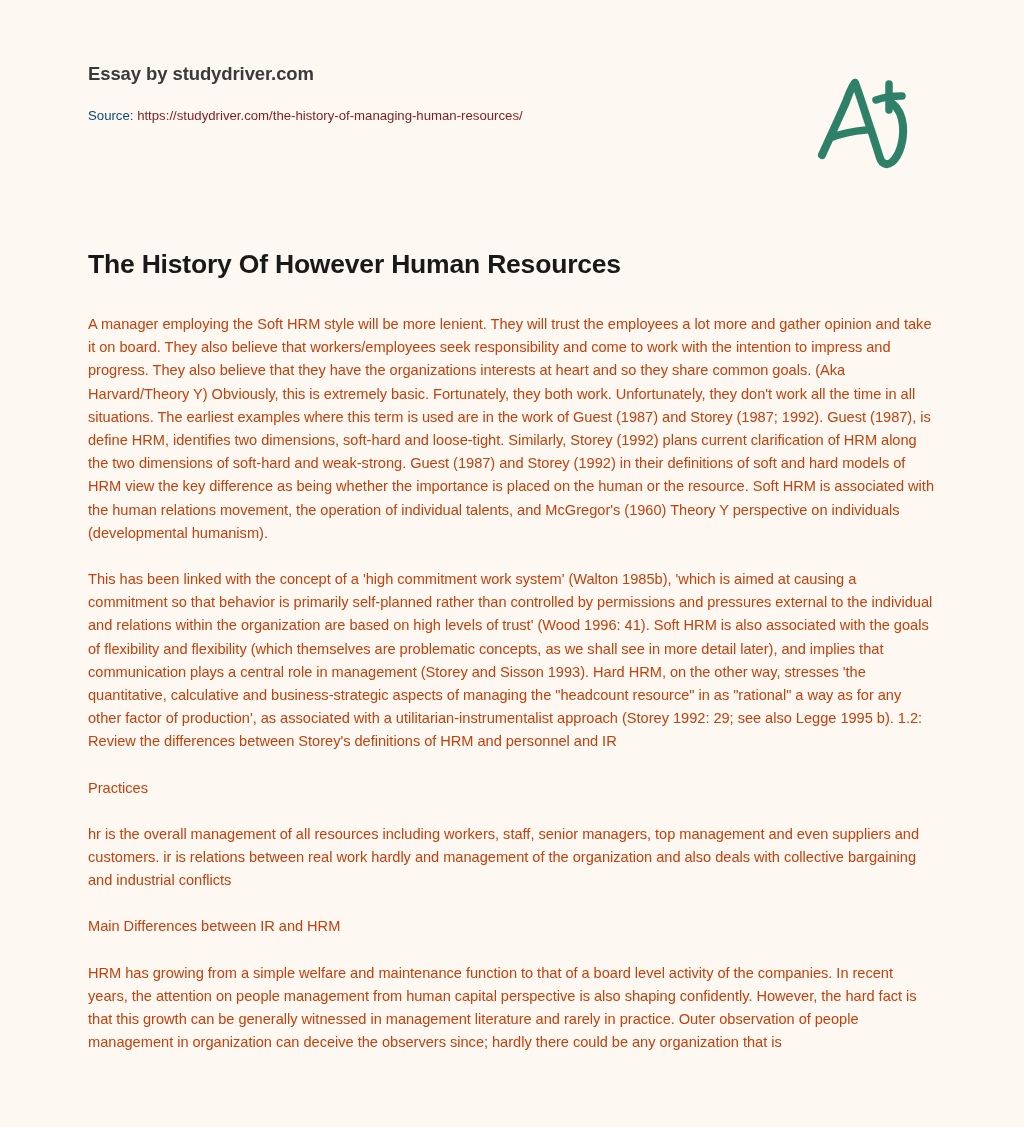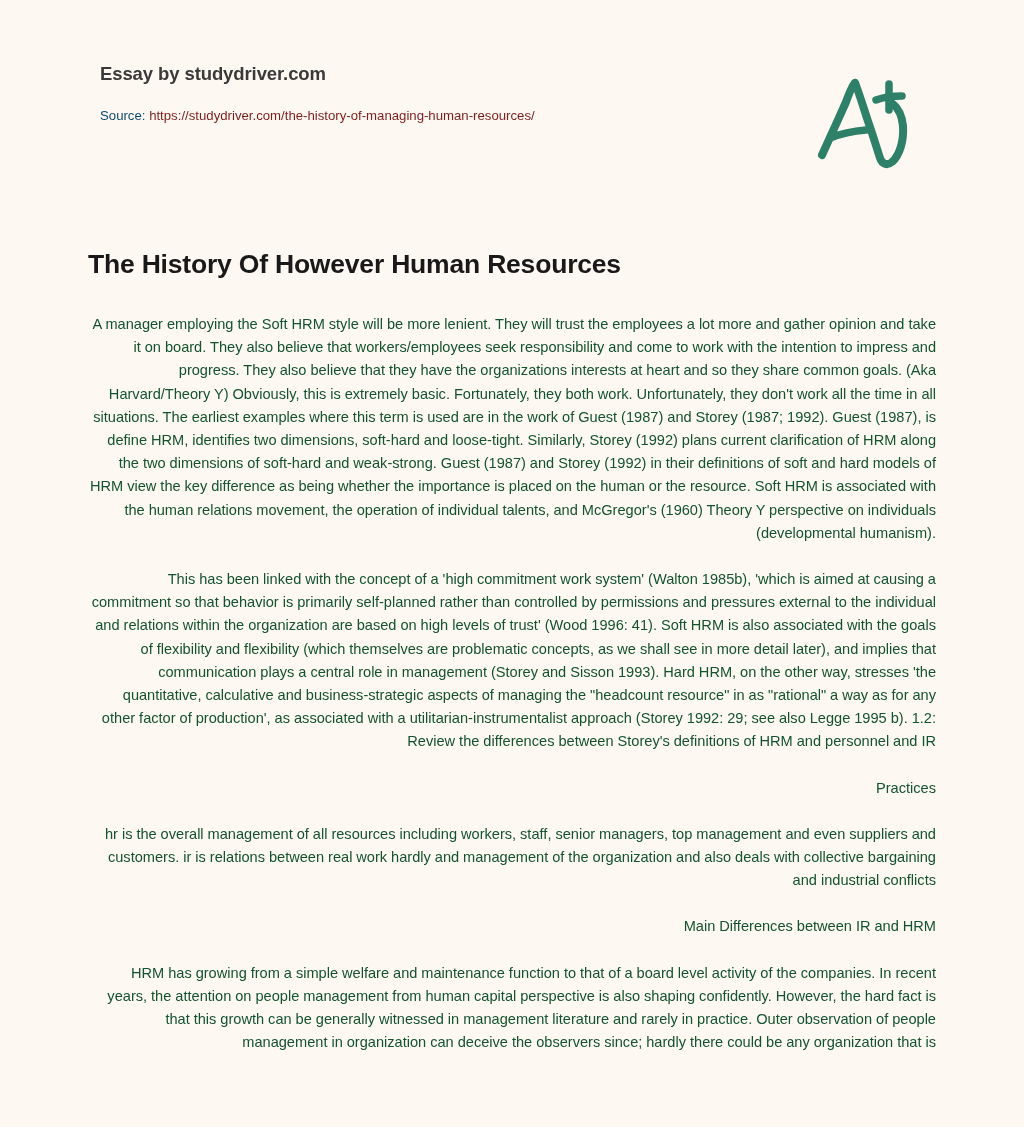--- a/index.html
+++ b/index.html
@@ -18,21 +18,21 @@
   .page {
     position: relative;
     width: 1024px;
     height: 1127px;
     box-sizing: border-box;
   }
 
   
   .header {
     position: absolute;
-    left: 100px;
+    left: 88px;
     top: 62px;
     width: 848px;
     height: 110px;
   }
 
   .byline {
     font-size: 18.5px;
     font-weight: bold;
     color: #3a3a3a;
     letter-spacing: -0.1px;
@@ -89,22 +89,22 @@
     position: absolute;
     left: 88px;
     top: 313px;
     width: 848px;
   }
 
   .article p {
     margin: 0 0 23px 0;
     font-size: 14.6px;
     line-height: 23.2px;
-    color: #14532d;
-    text-align: right;
+    color: #c2410c;
+    text-align: left;
     word-spacing: -0.1px;
   }
   .article p:last-child {
     margin-bottom: 0;
   }
 </style>
 </head>
 <body>
 
 <div class="page">

